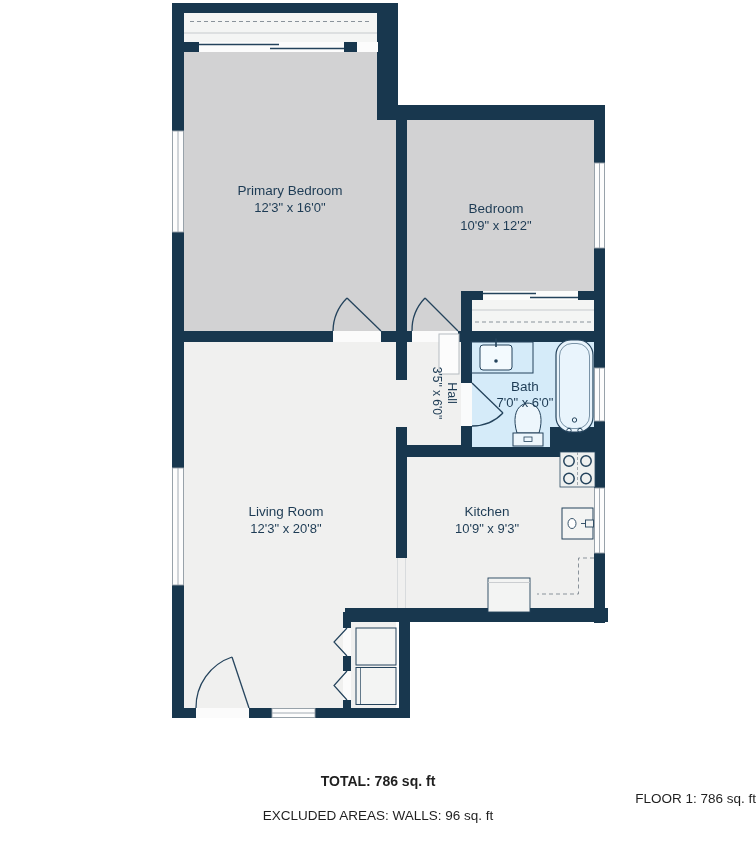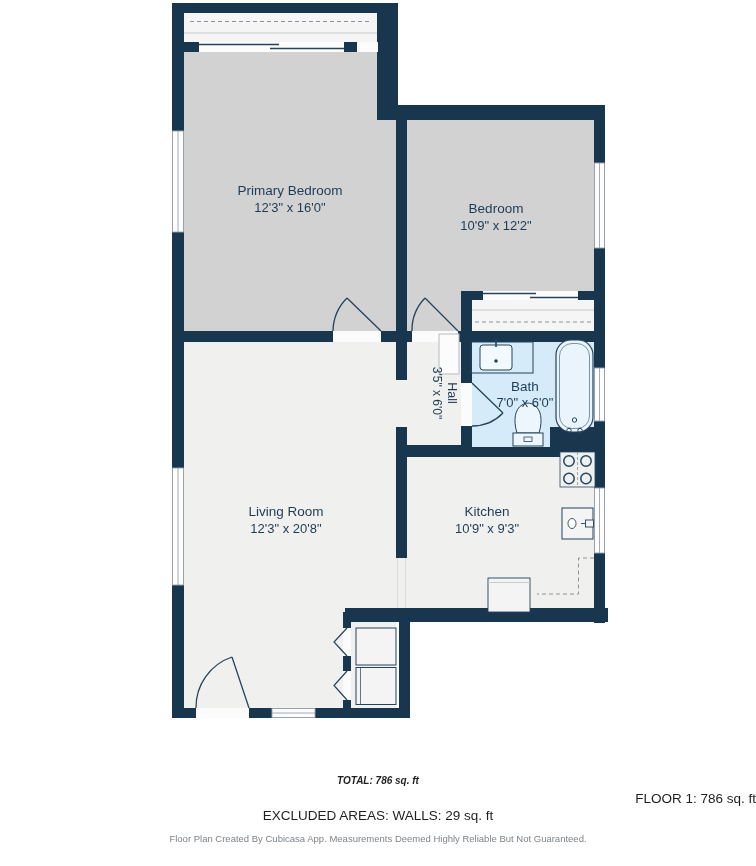--- a/index.html
+++ b/index.html
@@ -6,21 +6,21 @@
   html,body{margin:0;padding:0;background:#ffffff;}
   .page{position:relative;width:756px;height:866px;background:#ffffff;overflow:hidden;
         font-family:"Liberation Sans",sans-serif;}
   .plan-svg{position:absolute;left:0;top:0;}
   svg text{font-family:"Liberation Sans",sans-serif;fill:#1d3b54;}
   .room-name{font-size:13.5px;}
   .room-dims{font-size:13px;}
   .hall-name{font-size:12.5px;}
   .hall-dims{font-size:12px;}
   .summary{position:absolute;left:0;top:772px;width:756px;text-align:center;color:#1f1f1f;}
-  .summary .total{font-size:10px;font-weight:bold;line-height:18px;font-style:italic;}
+  .summary .total{font-size:14px;font-weight:bold;line-height:18px;}
   .summary .floor{font-size:13.5px;line-height:17px;text-align:right;}
   .summary .excluded{font-size:13.5px;line-height:17px;}
   .credit{position:absolute;left:0;top:833px;width:756px;text-align:center;
           font-size:9.5px;color:#7e8489;}
 </style>
 </head>
 <body>
 
 <div class="page">
 
@@ -213,18 +213,17 @@
     <text x="286" y="533" class="room-dims">12'3" x 20'8"</text>
 
     <text x="487" y="516" class="room-name">Kitchen</text>
     <text x="487" y="533" class="room-dims">10'9" x 9'3"</text>
   </g>
 </svg>
 
 <div class="summary">
   <div class="total">TOTAL: 786 sq. ft</div>
   <div class="floor">FLOOR 1: 786 sq. ft</div>
-  <div class="excluded">EXCLUDED AREAS: WALLS: 29 sq. ft</div>
+  <div class="excluded">EXCLUDED AREAS: WALLS: 96 sq. ft</div>
 </div>
 
-<div class="credit">Floor Plan Created By Cubicasa App. Measurements Deemed Highly Reliable But Not Guaranteed.</div>
 
 </div>
 
 </body></html>

